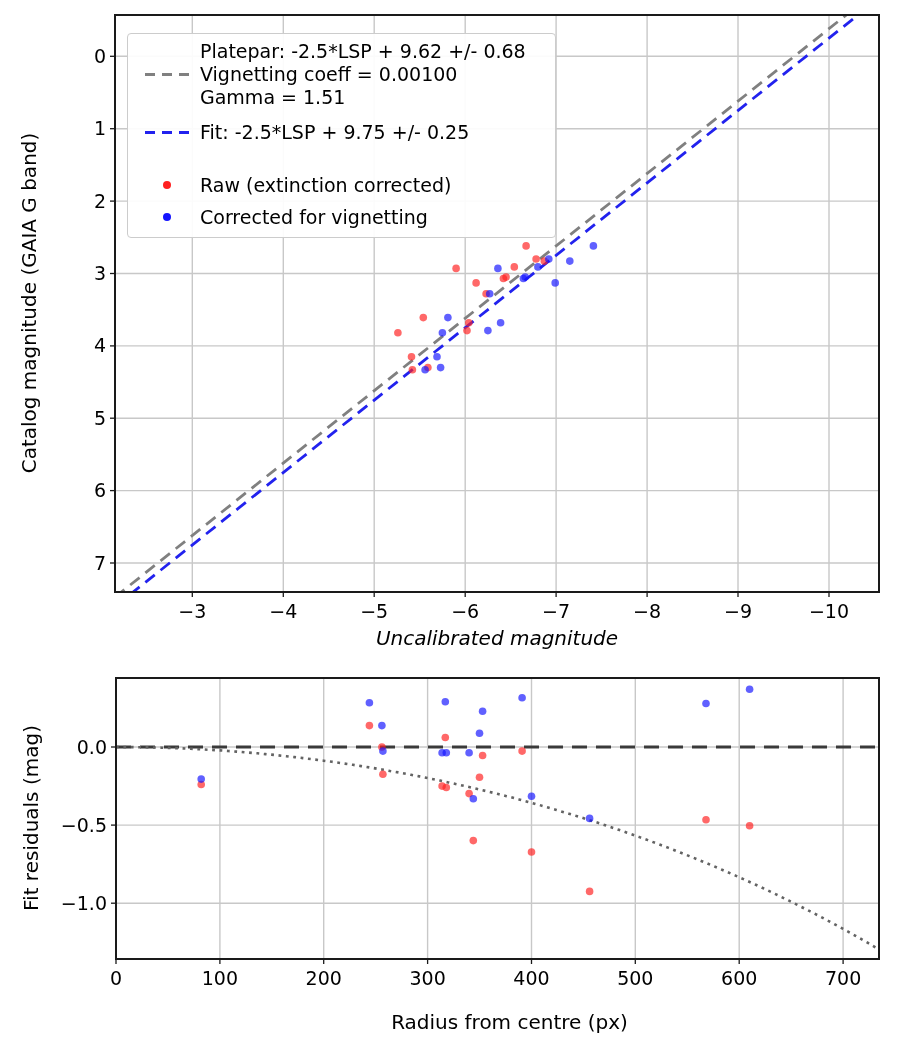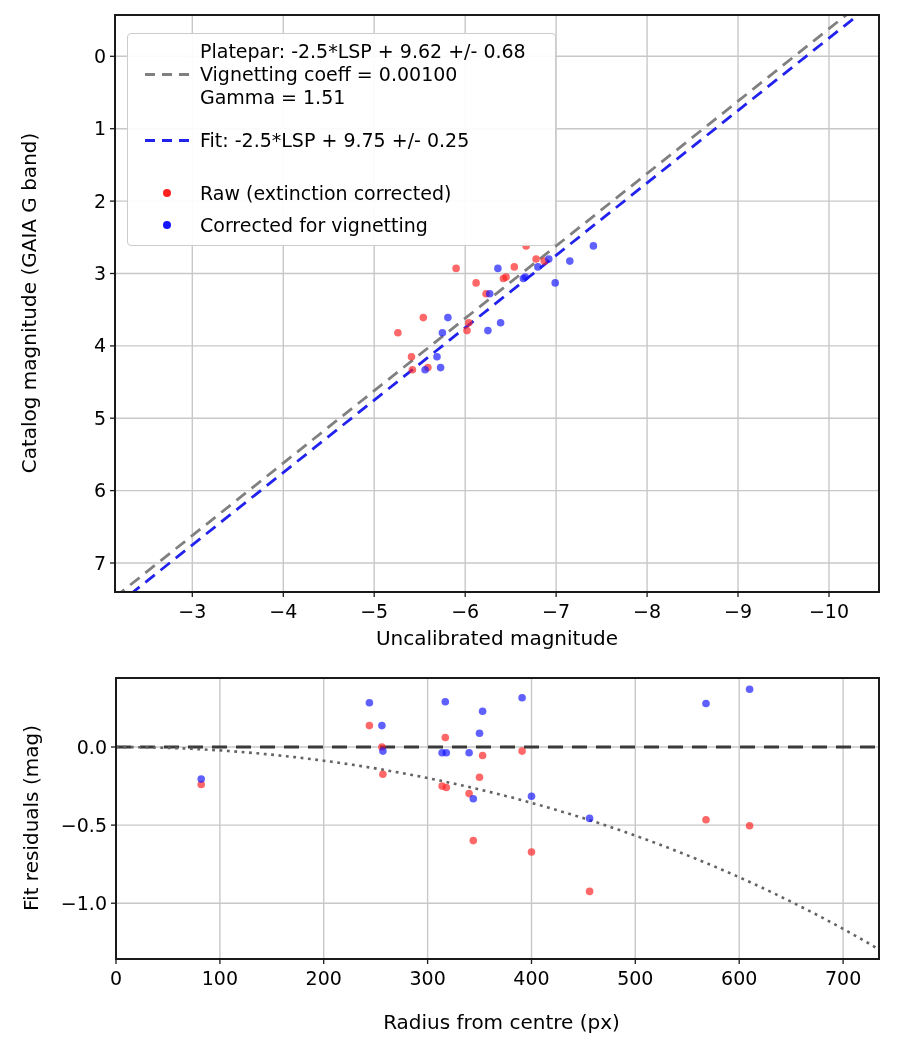--- a/index.html
+++ b/index.html
@@ -178,40 +178,40 @@
       <line x1="843.1" y1="959" x2="843.1" y2="964" stroke="#1a1a1a" stroke-width="1.3"></line>
       <text x="843.1" y="985" text-anchor="middle" font-size="19" fill="#000000">700</text>
       <line x1="116" y1="747.0" x2="111" y2="747.0" stroke="#1a1a1a" stroke-width="1.3"></line>
       <text x="107" y="753.5" text-anchor="end" font-size="19" fill="#000000">0.0</text>
       <line x1="116" y1="825.1" x2="111" y2="825.1" stroke="#1a1a1a" stroke-width="1.3"></line>
       <text x="107" y="831.6" text-anchor="end" font-size="19" fill="#000000">−0.5</text>
       <line x1="116" y1="903.2" x2="111" y2="903.2" stroke="#1a1a1a" stroke-width="1.3"></line>
       <text x="107" y="909.7" text-anchor="end" font-size="19" fill="#000000">−1.0</text>
     </svg>
 
-  <div class="axis-xlabel" style="left:115px;top:626px;width:764px;">Uncalibrated magnitude</div>
+  <div class="axis-xlabel" style="left:115px;top:626px;width:764px;font-style:italic;">Uncalibrated magnitude</div>
 
   <div class="axis-ylabel" style="left:29px;top:303px;">Catalog magnitude (GAIA G band)</div>
 
-  <div class="axis-xlabel" style="left:120px;top:1010px;width:763px;">Radius from centre (px)</div>
+  <div class="axis-xlabel" style="left:128px;top:1010px;width:763px;">Radius from centre (px)</div>
 
   <div class="axis-ylabel" style="left:31px;top:818px;">Fit residuals (mag)</div>
 
   <div class="legend">
     <div class="lrow">
       <span class="lsample">
         <span class="dash-sample" style="background: repeating-linear-gradient(90deg, rgb(128, 128, 128) 0px, rgb(128, 128, 128) 10px, transparent 10px, transparent 17px);"></span>
       </span>
       <span class="ltext">
         <div>Platepar: -2.5*LSP + 9.62 +/- 0.68</div>
         <div>Vignetting coeff = 0.00100</div>
         <div>Gamma = 1.51</div>
       </span>
     </div>
-    <div class="lrow single" style="margin-top:16px;">
+    <div class="lrow single" style="margin-top:8px;">
       <span class="lsample">
         <span class="dash-sample" style="background: repeating-linear-gradient(90deg, rgb(34, 34, 238) 0px, rgb(34, 34, 238) 10px, transparent 10px, transparent 17px);"></span>
       </span>
       <span class="ltext">Fit: -2.5*LSP + 9.75 +/- 0.25</span>
     </div>
     <div class="lrow single" style="height:32px;margin-top:21px;">
       <span class="lsample">
         <span class="dot-sample" style="background: rgb(255, 32, 32);"></span>
       </span>
       <span class="ltext">Raw (extinction corrected)</span>

